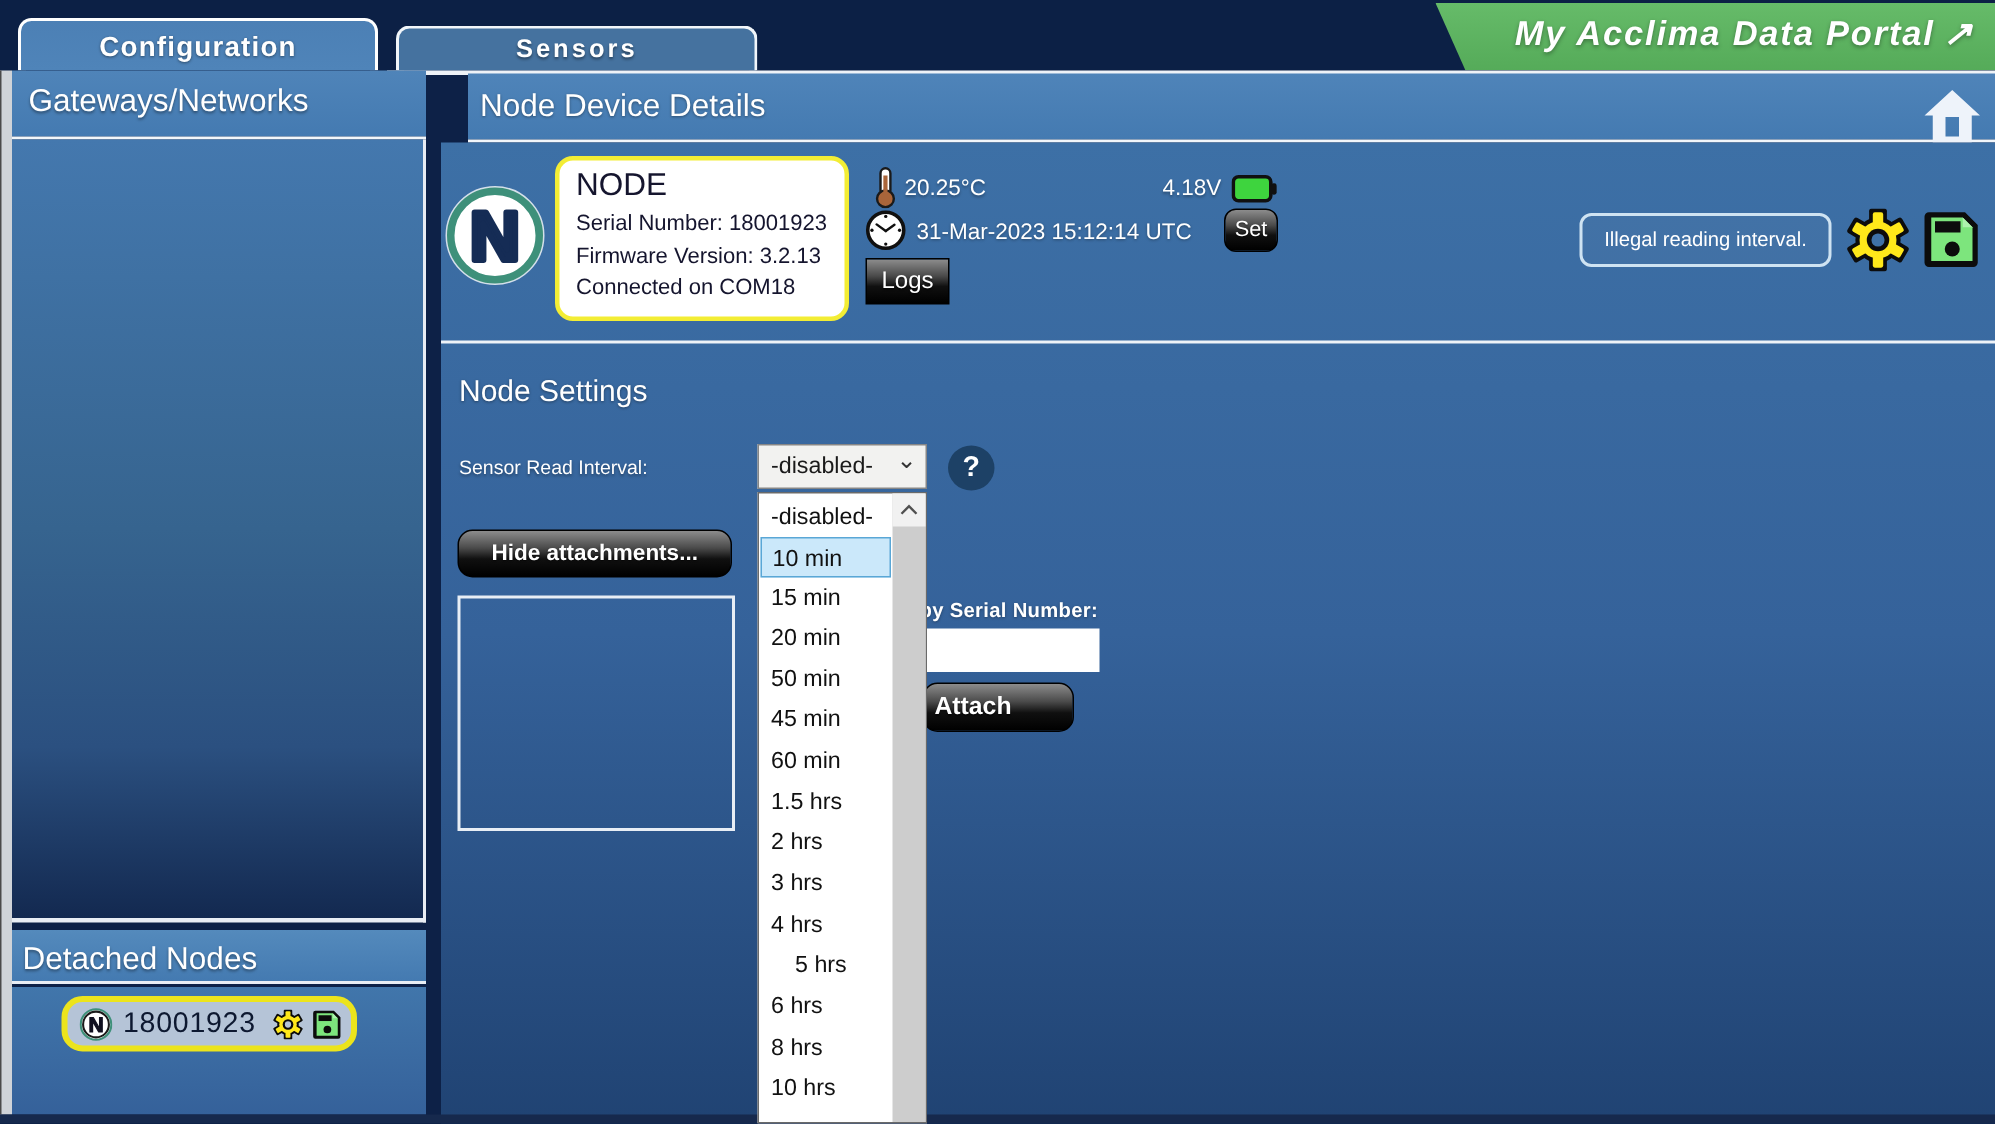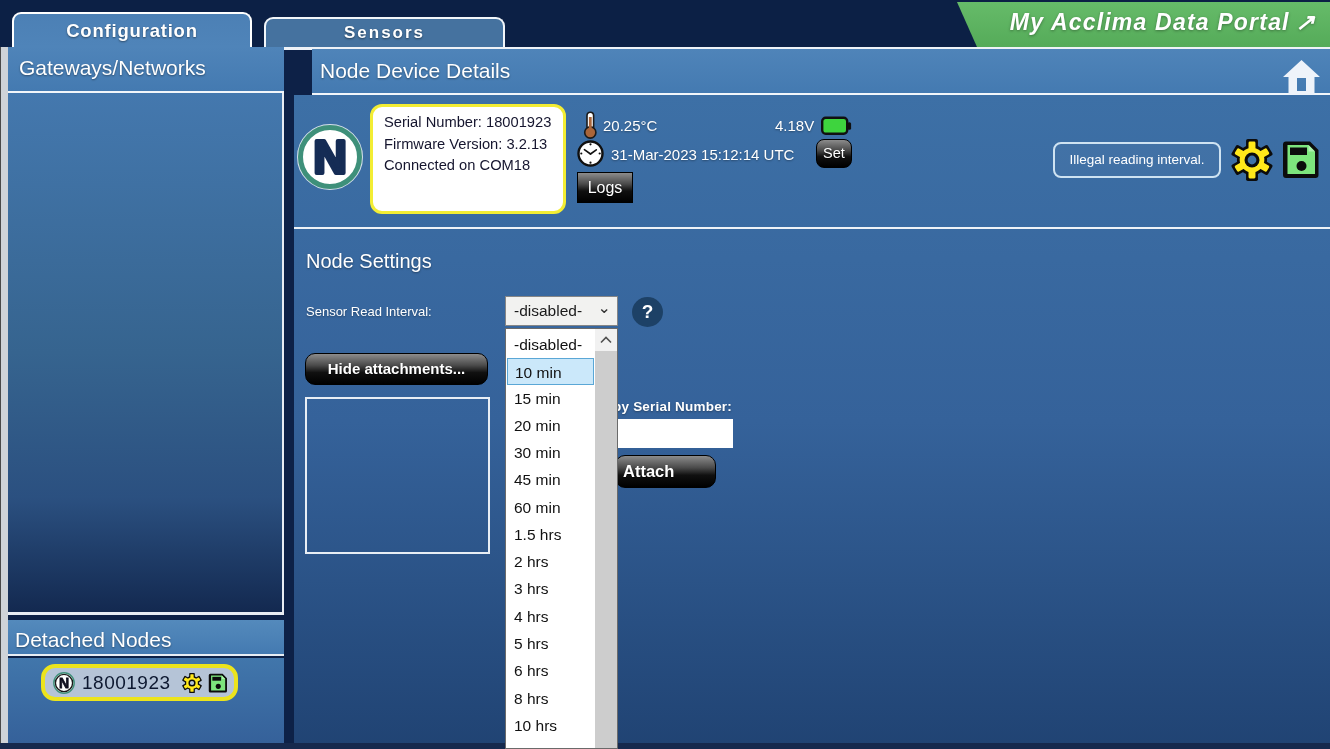--- a/index.html
+++ b/index.html
@@ -164,20 +164,21 @@
   <div class="abs" id="sectline"></div>
 
   <div class="abs" id="nlogo" style="left:296px; top:123px;">
     <svg width="68" height="68" viewBox="0 0 68 68">
       <circle cx="34" cy="34" r="31.5" fill="#ffffff" stroke="#dde6ee" stroke-width="3" opacity="0.95"></circle>
       <circle cx="34" cy="34" r="29.5" fill="#ffffff" stroke="#3e907a" stroke-width="5"></circle>
       <text x="34" y="50" font-family="Liberation Sans, sans-serif" font-size="46" font-weight="bold" fill="#152c55" stroke="#152c55" stroke-width="4" stroke-linejoin="round" text-anchor="middle">N</text>
     </svg>
   </div>
   <div class="abs" id="ybox">
+    <div class="t1">NODE</div>
     <div class="t2">Serial Number: 18001923<br>Firmware Version: 3.2.13<br>Connected on COM18</div>
   </div>
 
   <div class="abs" id="thermo" style="left:583px; top:111px;">
     <svg width="15" height="28" viewBox="0 0 15 28">
       <rect x="4" y="1.2" width="6.6" height="18" rx="3.3" fill="#fff" stroke="#1a1a1a" stroke-width="1.6"></rect>
       <circle cx="7.3" cy="21.5" r="5.6" fill="#a9653a" stroke="#1a1a1a" stroke-width="1.6"></circle>
       <rect x="5.9" y="6" width="2.8" height="13" fill="#a9653a"></rect>
     </svg>
   </div>
@@ -258,28 +259,28 @@
   <div class="abs" id="attbox"></div>
   <div class="abs" id="serlabel">Attach Sensor by Serial Number:</div>
   <div class="abs" id="serinput"></div>
   <div class="abs blkbtn" id="btn-attach">Attach</div>
 
   <div class="abs" id="ddl">
     <div class="opt" style="top:2px;">-disabled-</div>
     <div class="opt sel" style="top:29px;">10 min</div>
     <div class="opt" style="top:56px;">15 min</div>
     <div class="opt" style="top:83px;">20 min</div>
-    <div class="opt" style="top:110px;">30 min</div>
+    <div class="opt" style="top:110px;">50 min</div>
     <div class="opt" style="top:137px;">45 min</div>
     <div class="opt" style="top:165px;">60 min</div>
     <div class="opt" style="top:192px;">1.5 hrs</div>
     <div class="opt" style="top:219px;">2 hrs</div>
     <div class="opt" style="top:246px;">3 hrs</div>
     <div class="opt" style="top:274px;">4 hrs</div>
-    <div class="opt" style="top:301px;">5 hrs</div>
+    <div class="opt" style="top:301px;margin-left:16px;">5 hrs</div>
     <div class="opt" style="top:328px;">6 hrs</div>
     <div class="opt" style="top:356px;">8 hrs</div>
     <div class="opt" style="top:383px;">10 hrs</div>
     <div id="sbar">
       <div class="btn"><svg width="12" height="8" viewBox="0 0 12 8" style="margin-top:7px;">
           <path d="M1 6.5 L6 1.5 L11 6.5" fill="none" stroke="#505050" stroke-width="1.6"></path>
         </svg></div>
     </div>
   </div>
 

